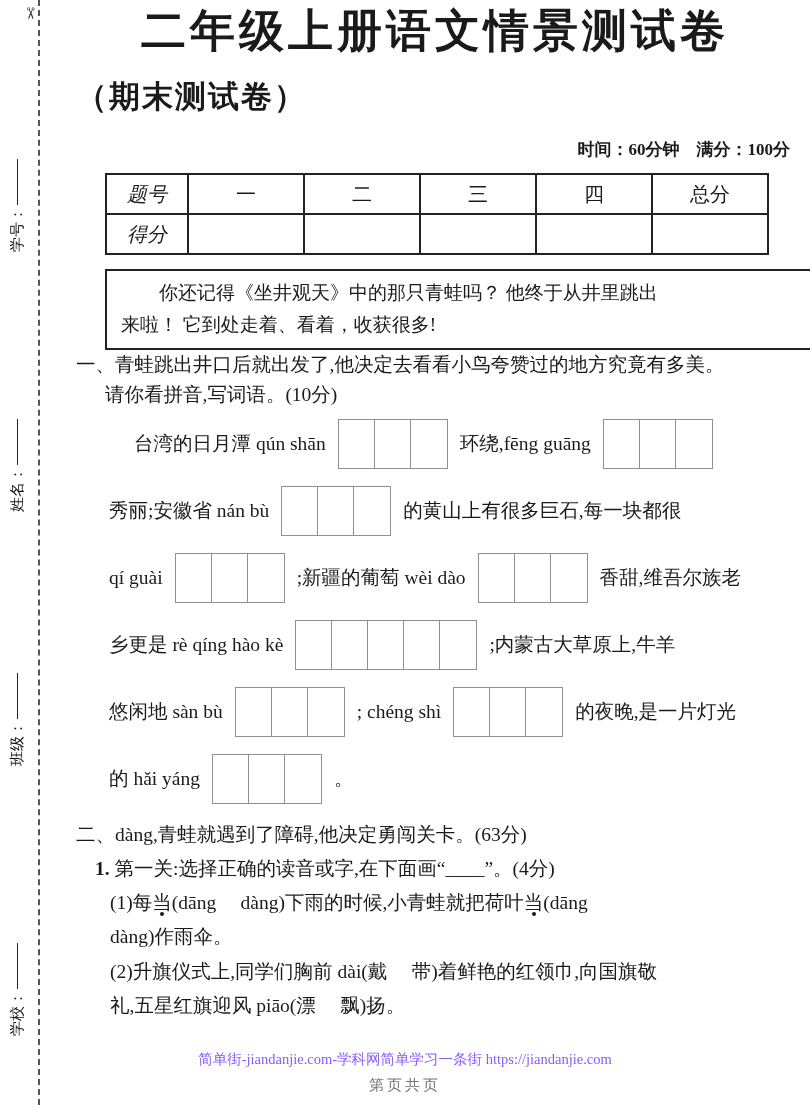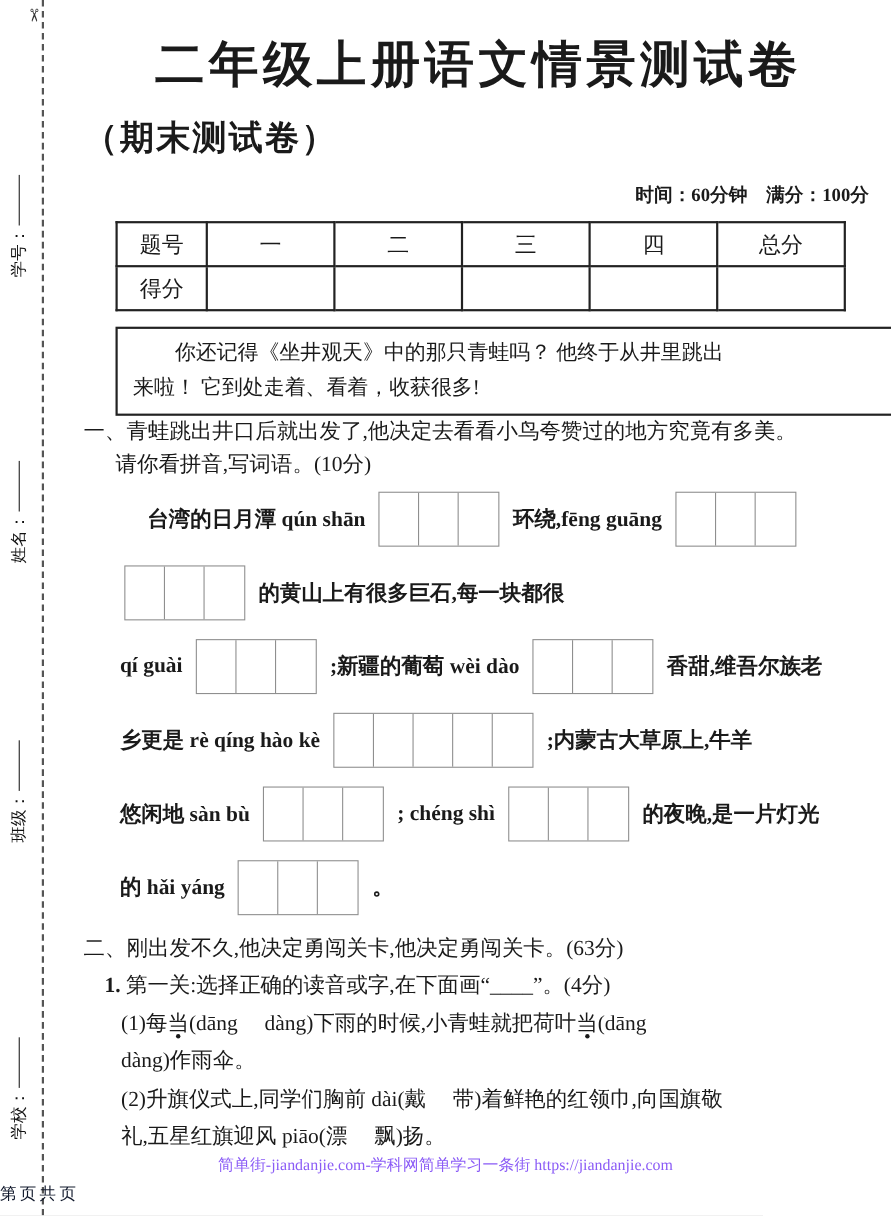--- a/index.html
+++ b/index.html
@@ -13,61 +13,61 @@
   .cut-line { position:absolute; left:38px; top:0; bottom:0; width:0; border-left:2px dashed #555; }
   .scissors { position:absolute; left:24px; top:4px; font-size:16px; transform:rotate(90deg); color:#333; }
   .vlabel {
     position:absolute; left:6px; width:122px; height:22px;
     transform:rotate(-90deg); transform-origin:0 0;
     display:flex; align-items:center; font-size:15px; white-space:nowrap; color:#111;
   }
   .vlabel-blank { display:inline-block; width:46px; height:1px; border-bottom:1.5px solid #222; margin-left:2px; }
   .vl-1 { top:252px; } .vl-2 { top:512px; } .vl-3 { top:766px; } .vl-4 { top:1036px; }
 
-  .main { position:absolute; left:76px; top:32px; width:718px; }
+  .main { position:absolute; left:76px; top:4px; width:718px; }
 
   .title {
     text-align:center; font-family:"Liberation Sans","DejaVu Sans",sans-serif;
     font-weight:bold; font-size:45px; letter-spacing:4px; line-height:1.2; white-space:nowrap;
   }
   .subtitle {
     text-align:left; font-family:"Liberation Sans","DejaVu Sans",sans-serif;
     font-weight:bold; font-size:31px; letter-spacing:2px; margin-top:18px;
   }
   .time-info { text-align:right; font-size:17px; font-weight:bold; margin-top:20px; padding-right:4px; }
 
   .score-table { border-collapse:collapse; margin-top:12px; margin-left:29px; table-layout:fixed; }
   .score-table td { border:2px solid #222; height:40px; text-align:center; font-size:20px; }
-  .score-table .st-c0 { width:82px; }
+  .score-table .st-c0 { width:82px;font-style:italic; }
   .score-table .st-c  { width:116px; }
 
   .intro-box { border:2px solid #222; margin-top:14px; margin-left:29px; width:773px; padding:6px 14px; font-size:19px; line-height:1.7; }
   .ti2 { text-indent:2em; }
 
   .sec-head { font-size:19.5px; line-height:1.55; margin-top:0; }
   .sec-head .line2 { padding-left:29px; }
 
   .pinyin { margin-left:29px; font-size:19.5px; }
   .prow { display:flex; align-items:center; height:67px; white-space:nowrap; }
-  .prow .ptext { margin:13px 4px;font-weight:bold; }
+  .prow .ptext { margin:13px 4px; }
   .prow.first { padding-left:25px; }
   .wgrid { display:inline-flex; height:50px; border:1px solid #8f8f8f; margin:0 8px; flex:0 0 auto; }
   .wcell { width:36px; height:100%; border-right:1px solid #8f8f8f; }
   .wcell:last-child { border-right:none; }
 
   .sec2 { margin-top:6px; font-size:19.5px; line-height:1.75; }
   .l1 { padding-left:0; }
   .l2 { padding-left:19px; }
   .l3 { padding-left:34px; }
   .qnum { font-weight:bold; }
   .emph { position:relative; }
   .emph::after { content:""; position:absolute; left:50%; bottom:-3px; width:4px; height:4px; background:#1a1a1a; border-radius:50%; transform:translateX(-50%); }
 
   .watermark { position:absolute; left:0; right:0; bottom:36px; text-align:center; font-size:14.5px; color:#8b5cf6; }
-  .page-num  { position:absolute; left:0; right:0; bottom:10px; font-size:15px; letter-spacing:3px; color:#0f172a; }
+  .page-num  { position:absolute; left:0; right:0; bottom:10px; text-align:center; font-size:15px; letter-spacing:3px; color:#737373; }
 </style>
 </head>
 <body>
 
 <div class="page">
 
   <span class="scissors">✂</span>
   <div class="cut-line"></div>
 
   <div class="vlabel vl-1">
@@ -135,20 +135,21 @@
           </span>
         <span class="ptext">环绕,fēng guāng</span>
         <span class="wgrid">
             <span class="wcell"></span>
             <span class="wcell"></span>
             <span class="wcell"></span>
           </span>
       </div>
 
       <div class="prow">
+        <span class="ptext">秀丽;安徽省 nán bù</span>
         <span class="wgrid">
             <span class="wcell"></span>
             <span class="wcell"></span>
             <span class="wcell"></span>
           </span>
         <span class="ptext">的黄山上有很多巨石,每一块都很</span>
       </div>
 
       <div class="prow">
         <span class="ptext">qí guài</span>
@@ -200,21 +201,21 @@
             <span class="wcell"></span>
             <span class="wcell"></span>
             <span class="wcell"></span>
           </span>
         <span class="ptext">。</span>
       </div>
 
     </div>
 
     <div class="sec2">
-      <div class="l1">二、刚出发不久,他决定勇闯关卡,他决定勇闯关卡。(63分)</div>
+      <div class="l1">二、dàng,青蛙就遇到了障碍,他决定勇闯关卡。(63分)</div>
       <div class="l2">
         <span class="qnum">1.</span><span> 第一关:选择正确的读音或字,在下面画“____”。(4分)</span>
       </div>
       <div class="l3">
         <span>(1)每</span><span class="emph">当</span><span>(dāng　 dàng)下雨的时候,小青蛙就把荷叶</span><span class="emph">当</span><span>(dāng</span>
       </div>
       <div class="l3">dàng)作雨伞。</div>
       <div class="l3">(2)升旗仪式上,同学们胸前 dài(戴　 带)着鲜艳的红领巾,向国旗敬</div>
       <div class="l3">礼,五星红旗迎风 piāo(漂　 飘)扬。</div>
     </div>

